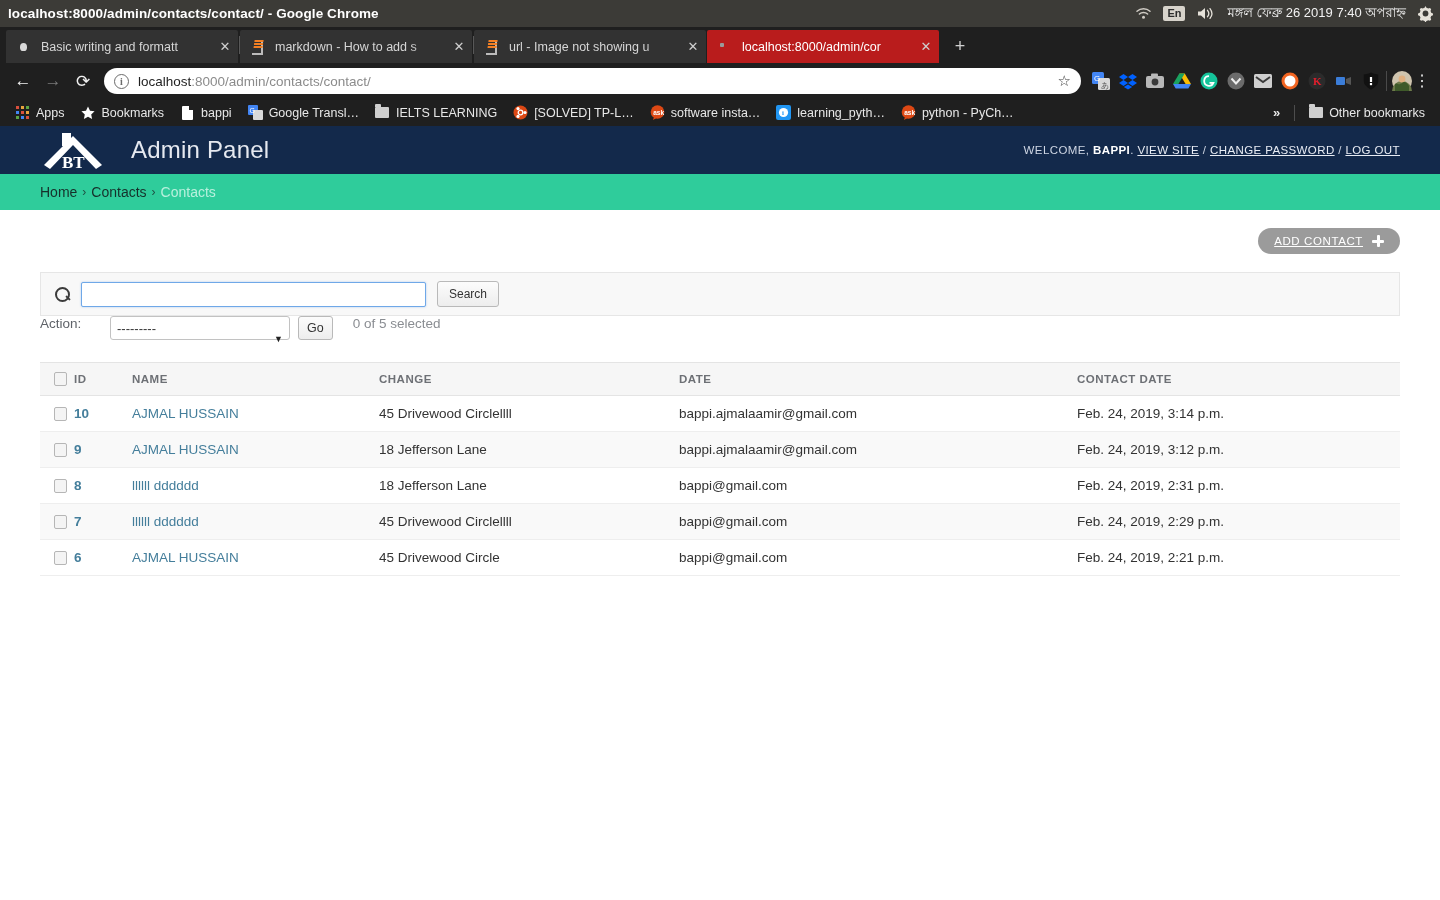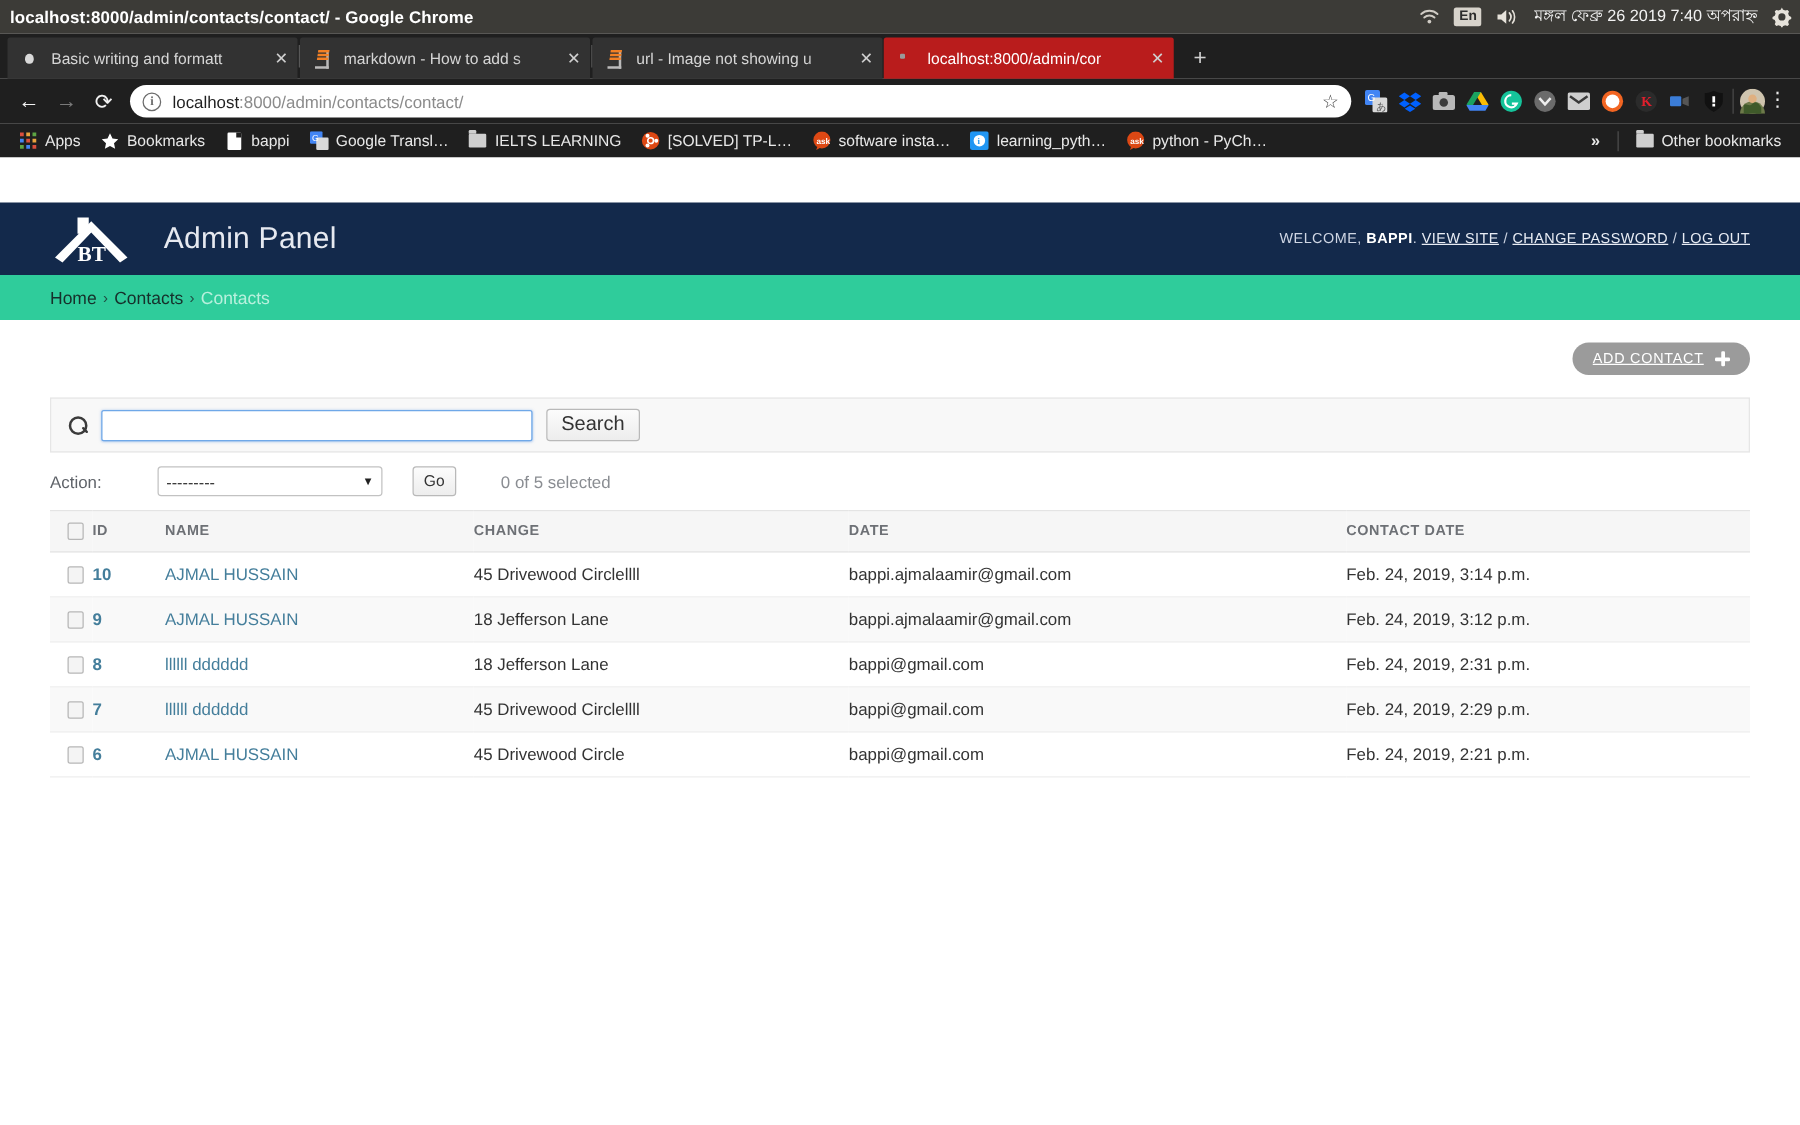--- a/index.html
+++ b/index.html
@@ -117,23 +117,22 @@
   }
   .folder:before{ content:"";position:absolute;top:-3px;left:0;width:6px;height:3px;background:#cfcfcf;border-radius:1px 1px 0 0; }
   .pagefile{
     width:11px;height:14px;background:#fff;border-radius:1px;position:relative;
   }
   .pagefile:after{ content:"";position:absolute;top:0;right:0;width:4px;height:4px;background:#1f1f1f; }
 
   
   .page{ background:#fff; height:calc(900px - 26px - 36px - 36px - 27px); overflow:hidden; }
   .admin-header{
-    height:58px; background:#13294b; display:flex; align-items:center; padding:0 40px 0 40px;
+    height:48px; background:#13294b; display:flex; align-items:center; padding:0 40px 0 40px;
     position:relative;
-    margin-top:36px;
   }
   .brand{ display:flex; align-items:center; gap:19px; }
   .brand-logo{ width:72px;height:42px;position:relative; }
   .brand-title{ color:#e6e9f0; font-size:24px; font-weight:normal; letter-spacing:.2px; }
   .user-tools{
     position:absolute; right:40px; top:50%; transform:translateY(-50%);
     font-size:11.5px; color:#cfd6e4; letter-spacing:.4px; white-space:nowrap;
   }
   .user-tools b{ color:#fff; }
   .user-tools a{ color:#e8ecf4; text-decoration:underline; }
@@ -167,26 +166,26 @@
   }
   .mag{ width:15px;height:15px;position:relative;flex:0 0 15px; }
   .mag:before{content:"";position:absolute;left:0;top:0;width:11px;height:11px;border:2px solid #3b3b3b;border-radius:50%;}
   .mag:after{content:"";position:absolute;left:9.5px;top:10.5px;width:6px;height:2px;background:#3b3b3b;transform:rotate(45deg);border-radius:1px;}
   input.search-field{
     width:345px; height:25px; border:1px solid #6fa8e8; border-radius:2px;
     outline:none; padding:0 5px; font-size:13px; font-family:"Liberation Sans",sans-serif;
     box-shadow:0 0 2px rgba(90,150,230,.5);
   }
   button.search-submit{
-    height:26px; padding:0 11px; font-size:16px; color:#333;
+    height:26px; padding:0 11px; font-size:12px; color:#333;
     background:linear-gradient(#fcfcfc,#ededed); border:1px solid #b9b9b9;
     border-radius:3px; font-family:"Liberation Sans",sans-serif;
   }
 
-  .actions{ display:flex; align-items:center; height:46px; gap:16px; font-size:13.5px; color:#6f7277; }
+  .actions{ display:flex; height:46px; gap:0; font-size:13.5px; color:#6f7277; }
   .actions .lbl{ width:70px; color:#5f6369; }
   select.action-select{
     width:180px; height:24px; font-size:13px; color:#333; border:1px solid #c2c2c2;
     border-radius:3px; background:#fff; padding-left:6px;
     font-family:"Liberation Sans",sans-serif; appearance:none;
   }
   .select-wrap{ position:relative; width:180px; }
   .select-wrap .caret{
     position:absolute; right:7px; top:50%; transform:translateY(-50%);
     font-size:9px; color:#222; pointer-events:none;

